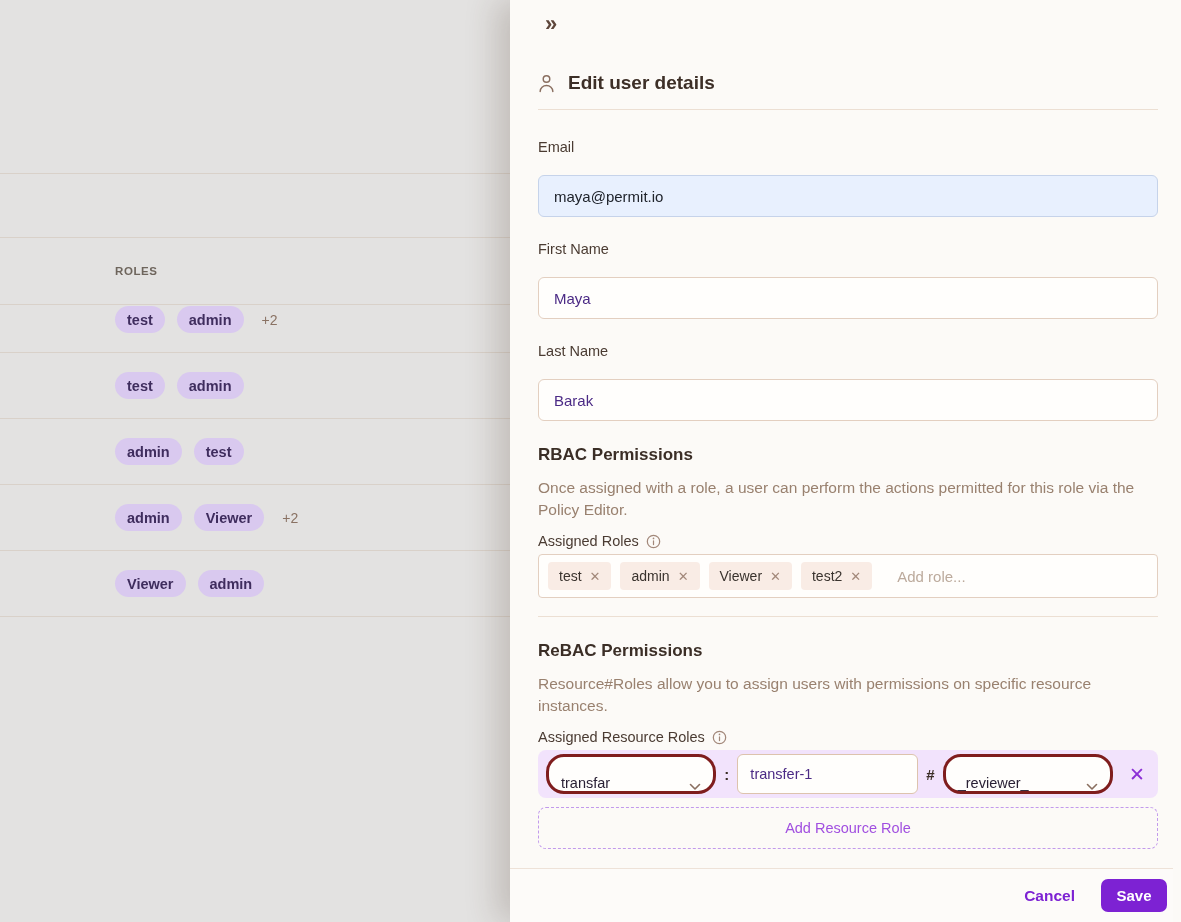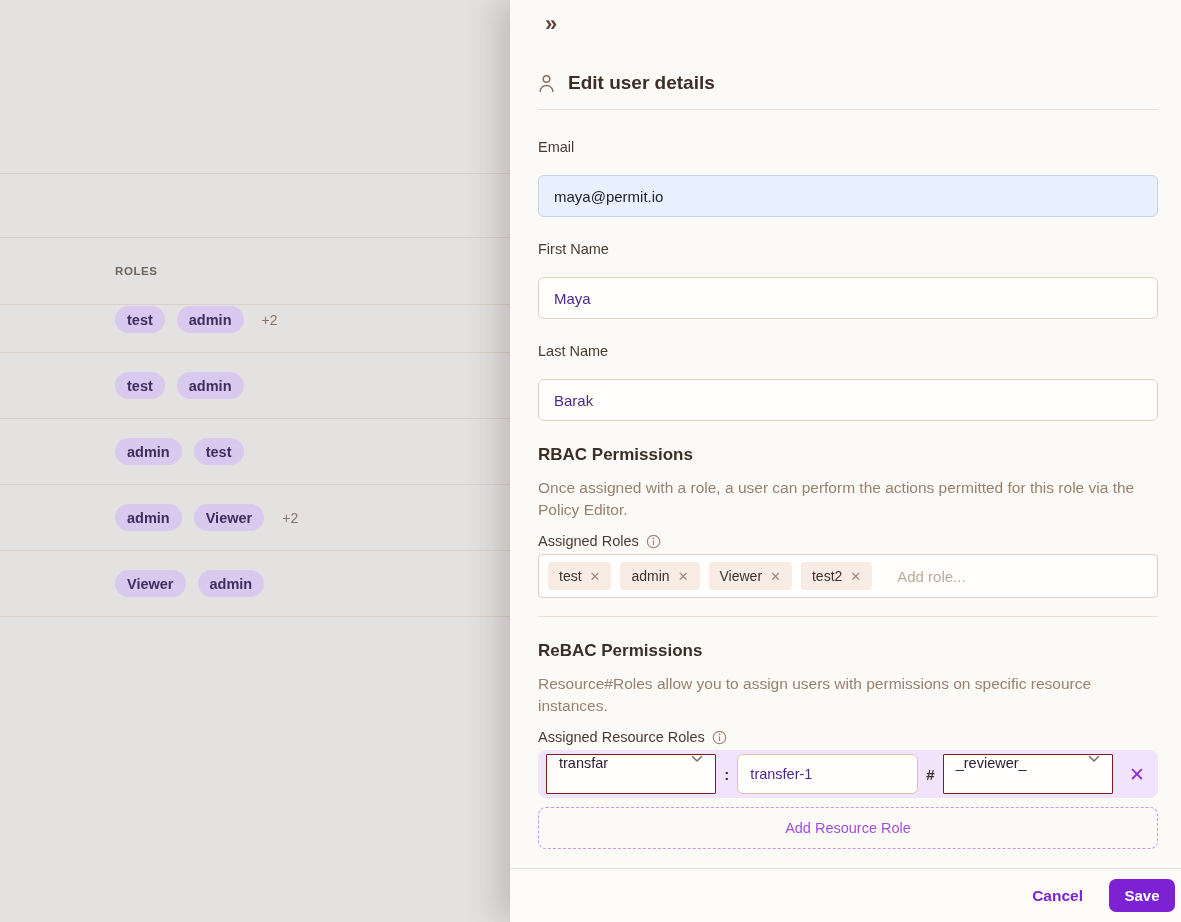--- a/index.html
+++ b/index.html
@@ -51,37 +51,37 @@
   .chip-x { color:#a2887a; font-size:13px; line-height:1; cursor:pointer; }
   .add-role-input { flex:1; border:none; outline:none; background:transparent; margin-left:16px;
     font-family:"Liberation Sans", sans-serif; font-size:15px; color:#4a3b32; }
   .add-role-input::placeholder { color:#bcaa9c; }
 
   .section-divider { height:1px; background:#ecdfd3; margin-top:18px; }
   .mt-rebac { }
 
   .resource-row { margin-top:5px; background:#f2e3fc; border-radius:8px; height:48px;
     display:flex; align-items:center; padding:0 5px 0 8px; gap:8px; }
-  .combo { height:40px; background:#fffefc; border:1px solid #7f1d1d; border-radius:1px;
-    display:flex; align-items:flex-start; justify-content:space-between; padding:0 12px;
+  .combo { height:40px; background:#fffefc; border:3px solid #7f1d1d; border-radius:18px;
+    display:flex; align-items:flex-end; justify-content:space-between; padding:0 12px;
     font-size:14.5px; color:#2a2135; cursor:pointer; }
   .combo-resource { width:182px; }
   .combo-role { width:182px; }
   .instance-input { width:181px; height:40px; border:1px solid #ddc3ad; border-radius:6px;
     background:#fffefc; padding:12px 12px; font-family:"Liberation Sans", sans-serif;
     font-size:14.5px; color:#4b2a85; outline:none; }
   .sep { font-size:15px; font-weight:700; color:#3b2e26; }
   .row-remove-btn { background:none; border:none; color:#8b2fd6; font-size:19px; line-height:1;
     cursor:pointer; padding:0 8px; font-family:"Liberation Sans", sans-serif; }
 
   .add-resource-btn { margin-top:9px; width:100%; height:42px; background:transparent;
     border:1.5px dashed #c29aec; border-radius:8px; color:#a14fe0; font-size:14.5px;
     font-family:"Liberation Sans", sans-serif; cursor:pointer; }
 
-  .drawer-footer { position:absolute; left:0; right:0; bottom:0; height:54px;
+  .drawer-footer { position:absolute; left:0; right:8px; bottom:0; height:54px;
     border-top:1px solid #eee2d8; background:#fdfbf9; display:flex; align-items:center;
     justify-content:flex-end; gap:26px; padding-right:6px; }
   .cancel-btn { background:none; border:none; color:#7d22d3; font-size:15.5px; font-weight:700;
     cursor:pointer; font-family:"Liberation Sans", sans-serif; }
   .save-btn { width:66px; height:33px; background:#7d22d3; color:#fff; border:none;
     border-radius:7px; font-size:15px; font-weight:700; cursor:pointer;
     font-family:"Liberation Sans", sans-serif; }
 </style>
 </head>
 <body>

